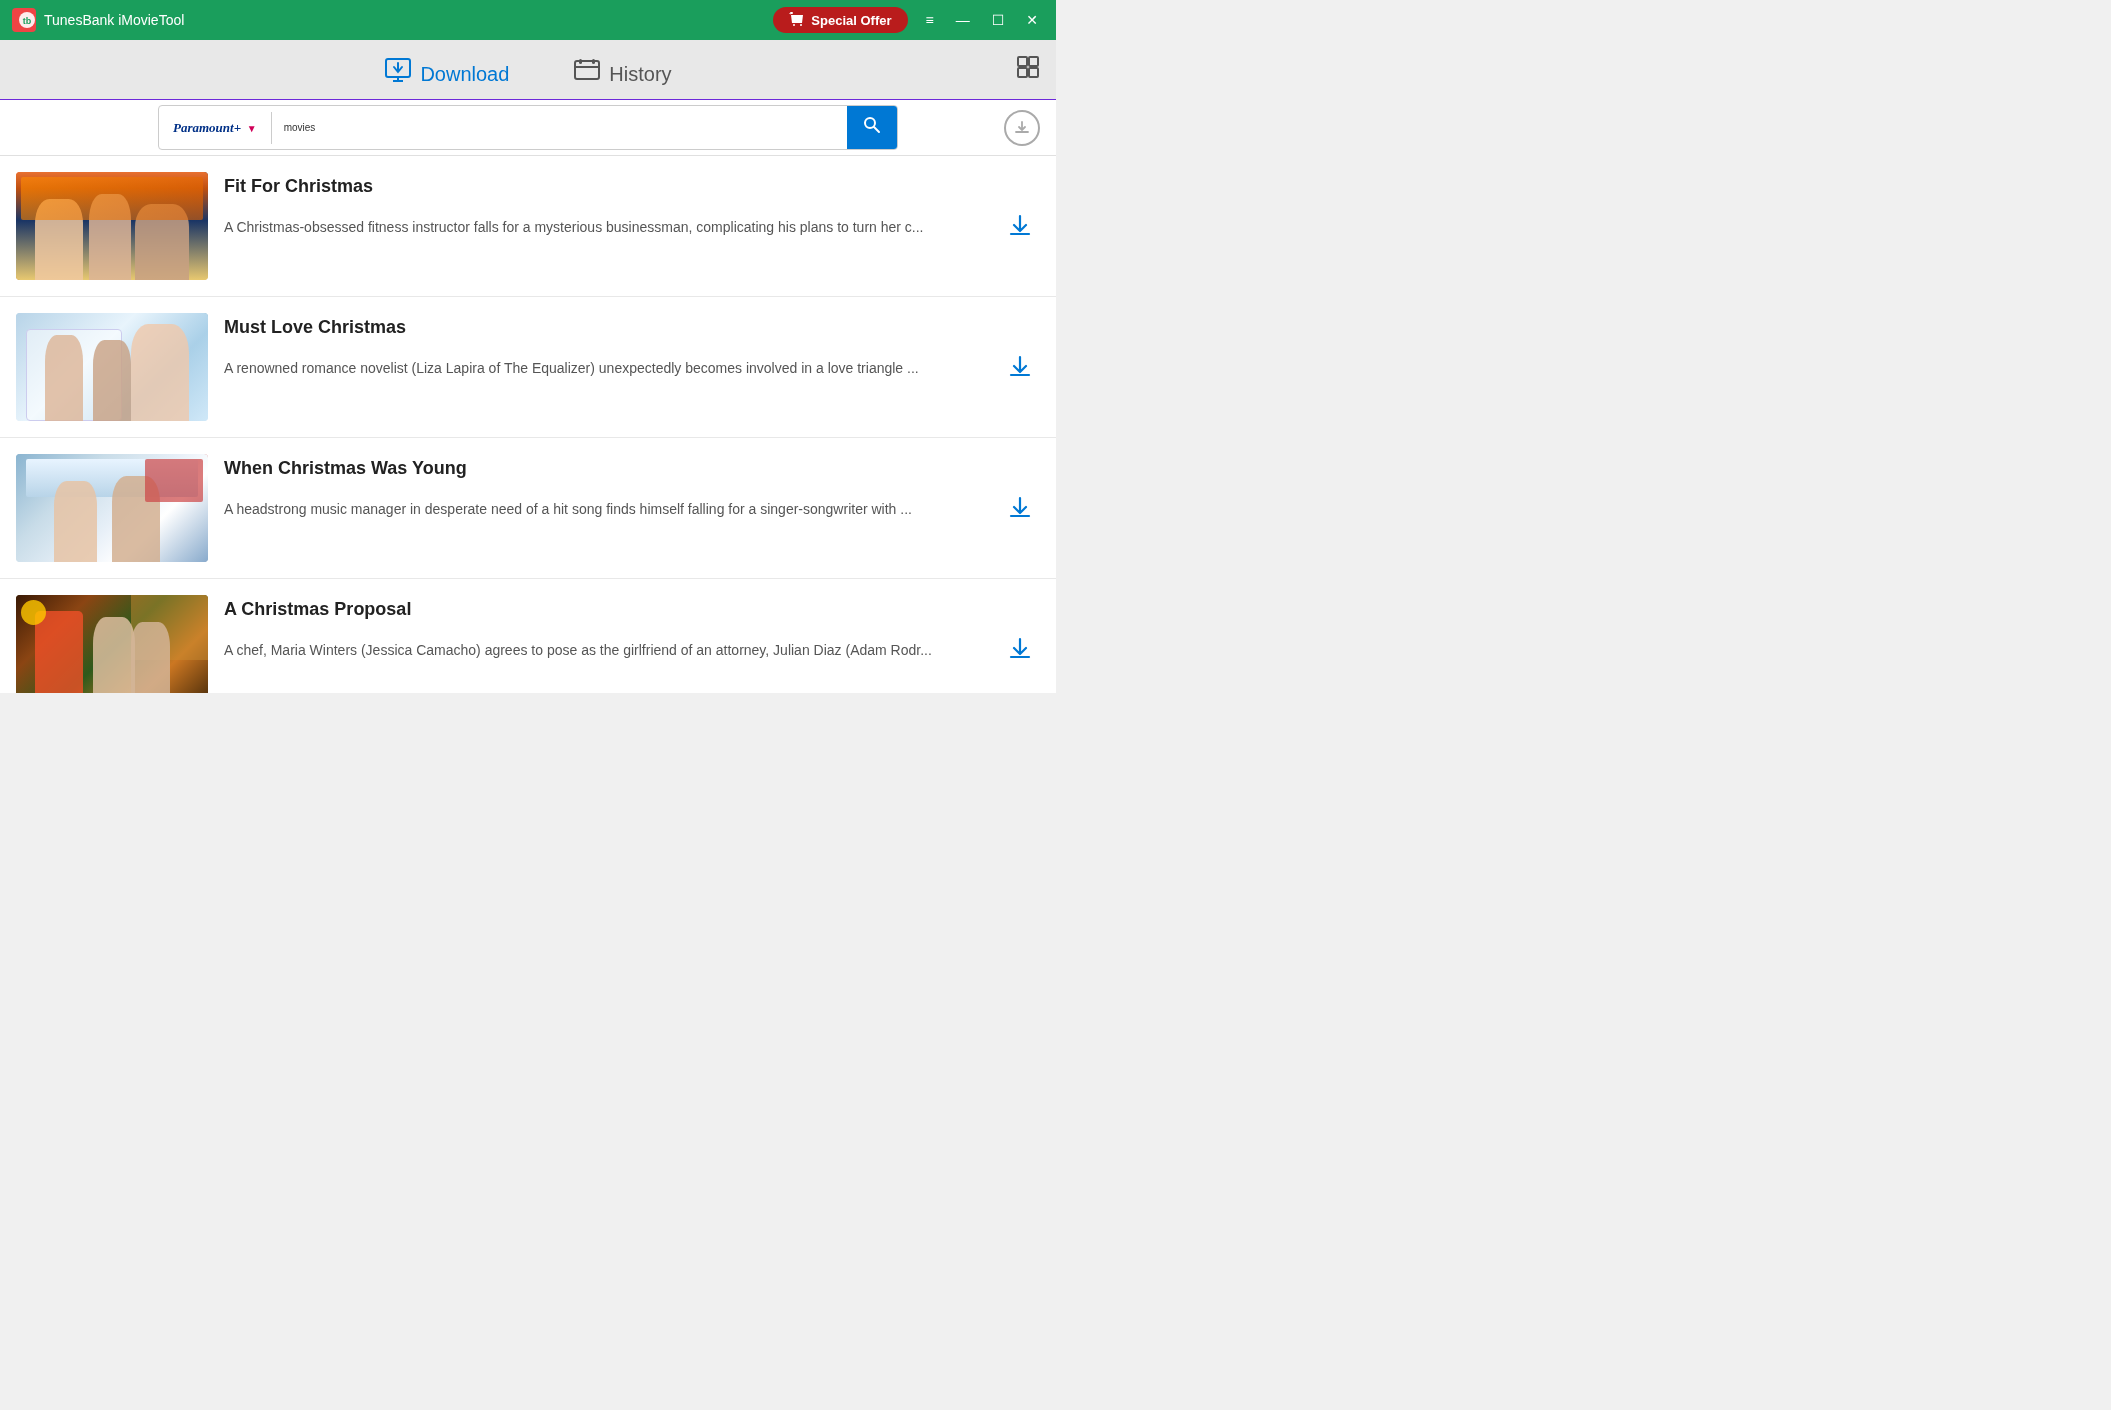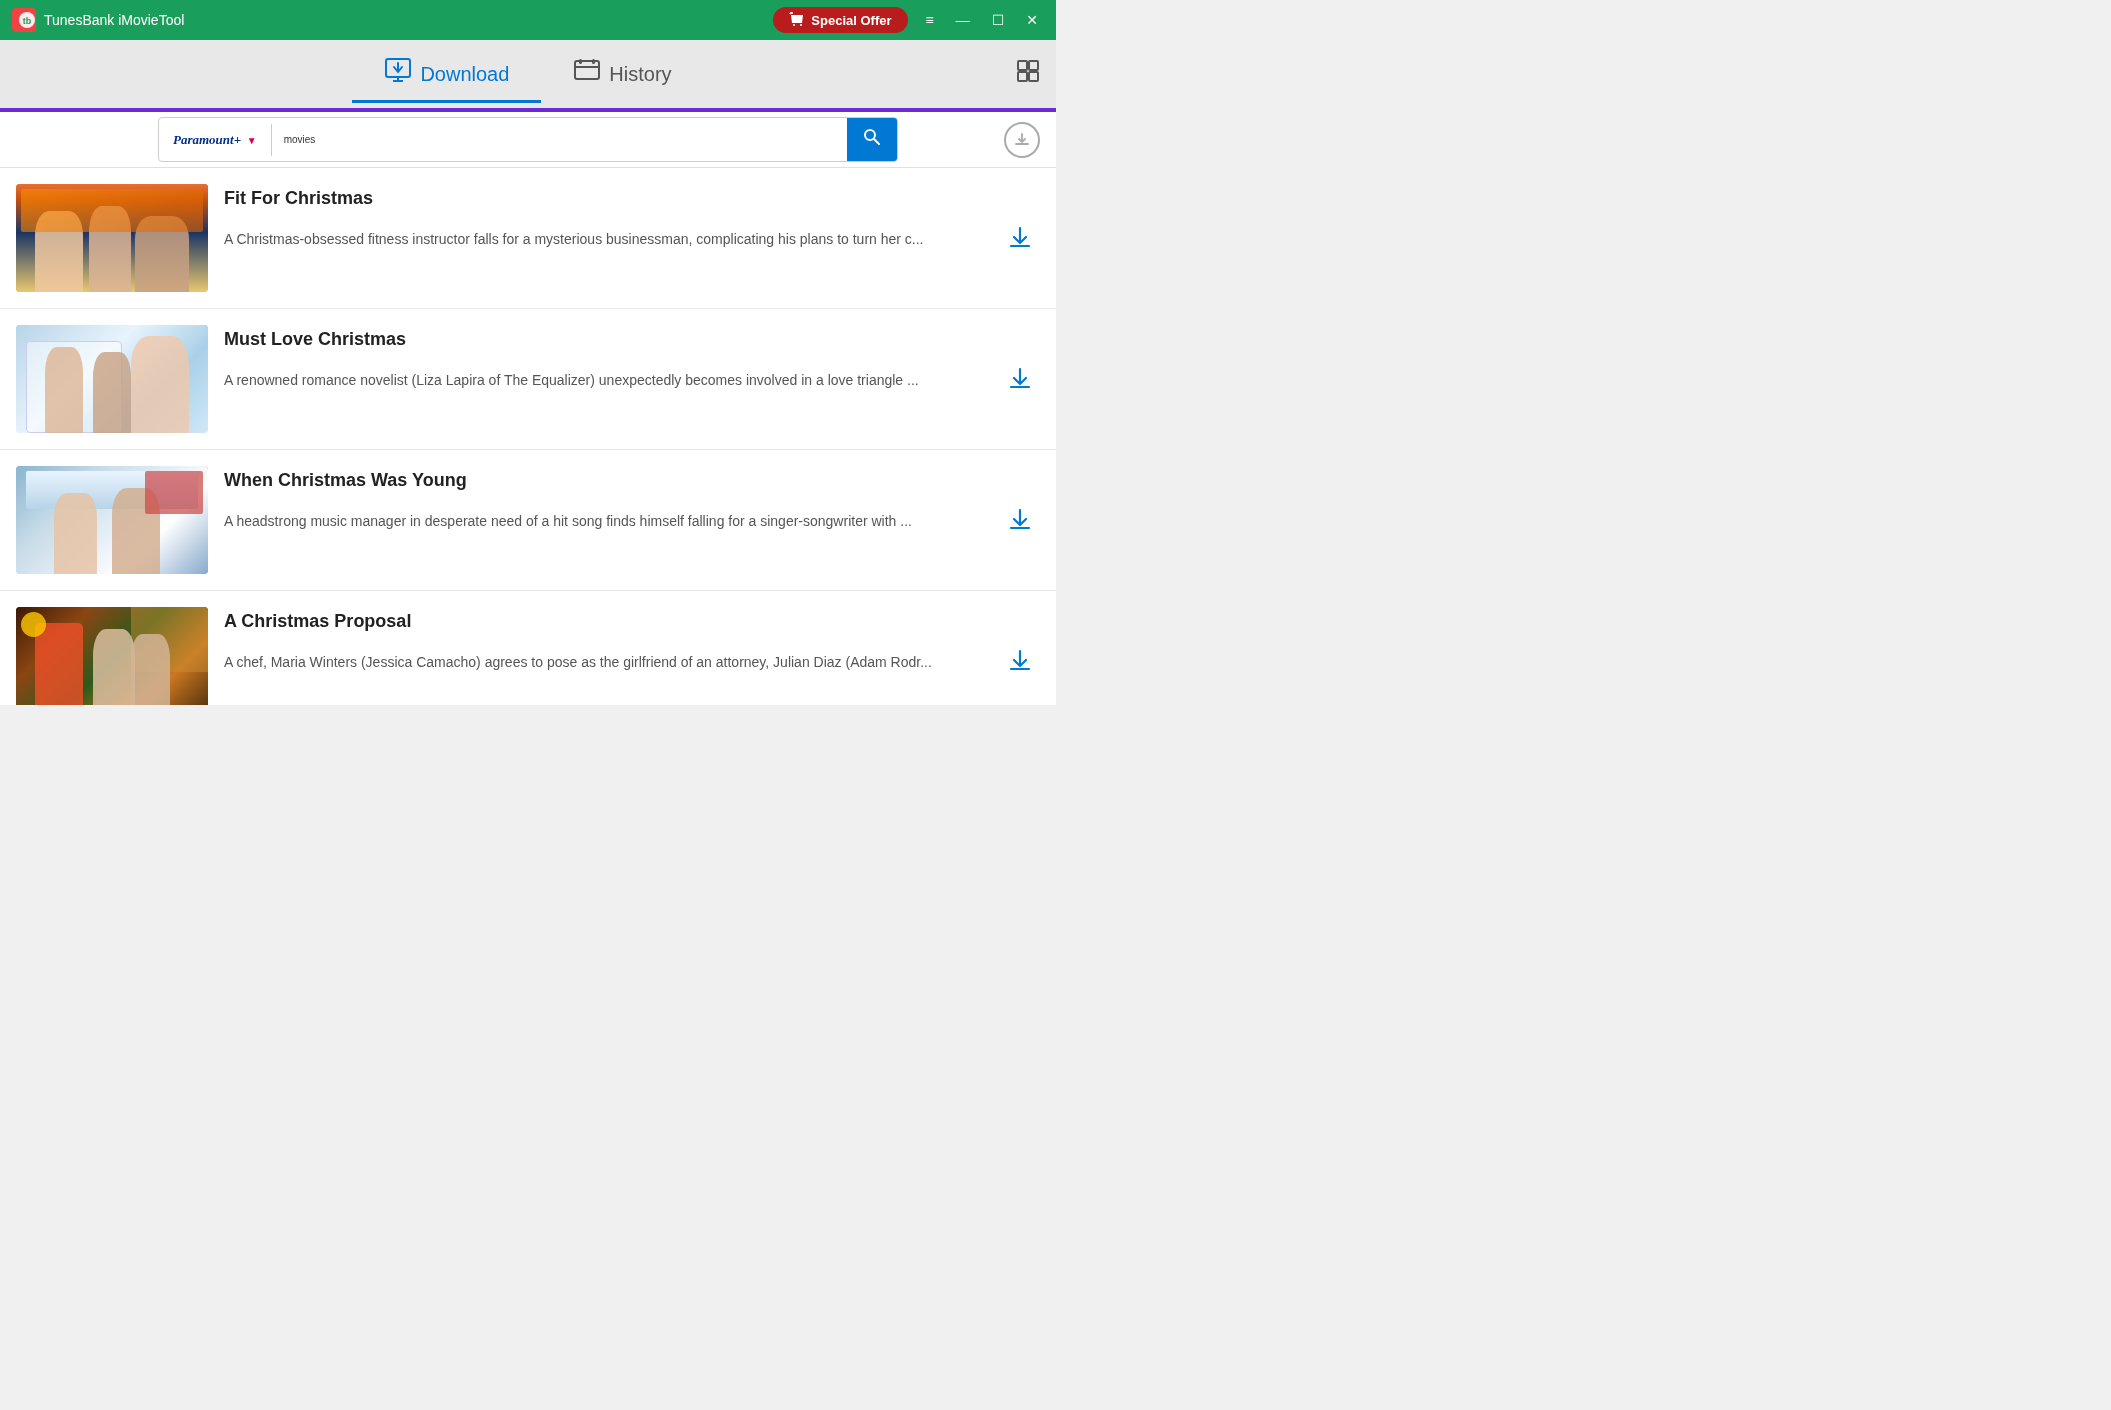--- a/index.html
+++ b/index.html
@@ -60,27 +60,27 @@
     }
     .title-controls span {
       cursor: pointer;
       font-size: 14px;
       color: white;
       padding: 2px 6px;
     }
 
     
     .nav-bar {
-      height: 72px;
+      height: 60px;
       background: #e8e8e8;
       display: flex;
-      align-items: center;
+      align-items: flex-end;
       justify-content: center;
       position: relative;
-      border-bottom: 4px solid #6d28d9;
+      border-bottom: 1px solid #6d28d9;
     }
     .nav-tabs {
       display: flex;
       gap: 0;
     }
     .nav-tab {
       display: flex;
       align-items: center;
       gap: 8px;
       padding: 8px 32px;

